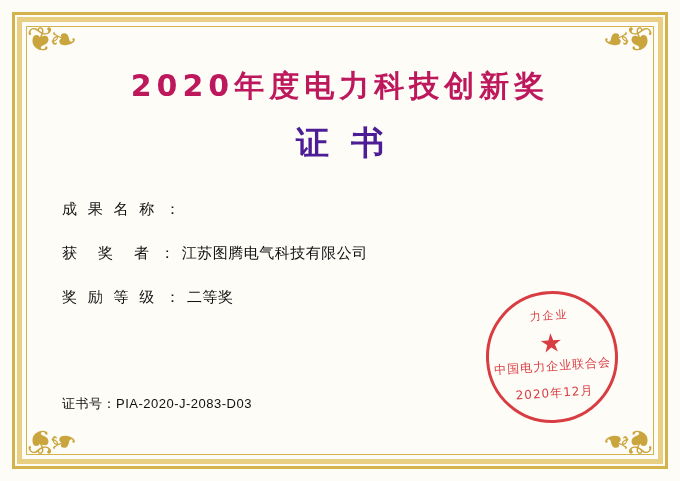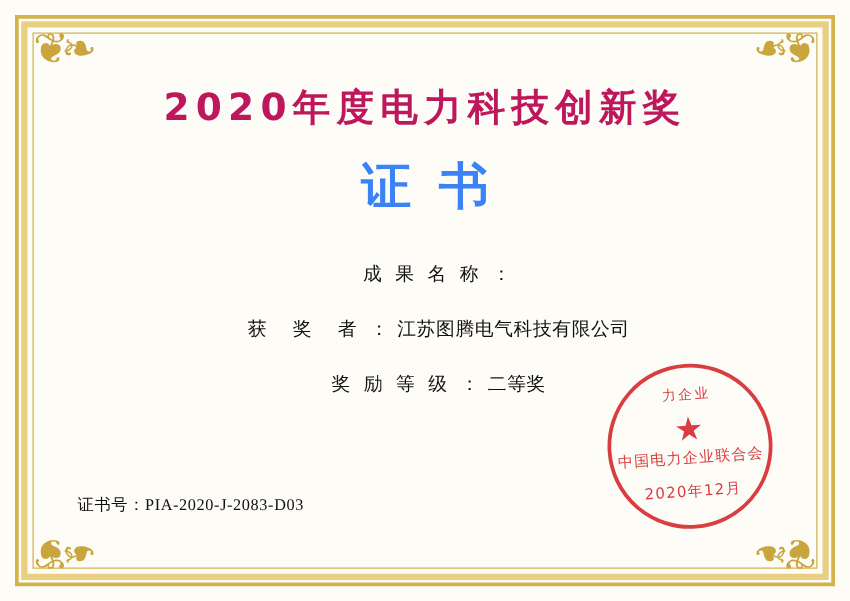--- a/index.html
+++ b/index.html
@@ -81,55 +81,54 @@
     font-size: 30px;
     color: #be185d;
     letter-spacing: 5px;
   }
 
   .subtitle {
     text-align: center;
     margin-top: 14px;
     font-family: "DejaVu Serif", serif;
     font-weight: bold;
-    font-size: 40px;
-    color: #3b82f6;
+    font-size: 33px;
+    color: #4c1d95;
     letter-spacing: 22px;
     text-indent: 22px;
   }
 
   .fields {
     margin-top: 34px;
     padding-left: 22px;
   }
   .field-row {
     display: flex;
     align-items: baseline;
     margin-bottom: 25px;
     font-size: 15px;
     color: #111111;
     font-family: "DejaVu Sans", sans-serif;
-    justify-content: center;
   }
   .field-label {
     white-space: nowrap;
     letter-spacing: 3px;
   }
   .field-value {
     margin-left: 4px;
     letter-spacing: 0.5px;
   }
 
   .serial {
     position: absolute;
     left: 22px;
     bottom: 28px;
     font-size: 13px;
     color: #111111;
-    font-family: Liberation Serif, serif;
+    font-family: Liberation Sans, sans-serif;
     letter-spacing: 0.5px;
     white-space: nowrap;
   }
 
   
   .seal {
     position: absolute;
     right: 22px;
     bottom: 18px;
     width: 126px;

